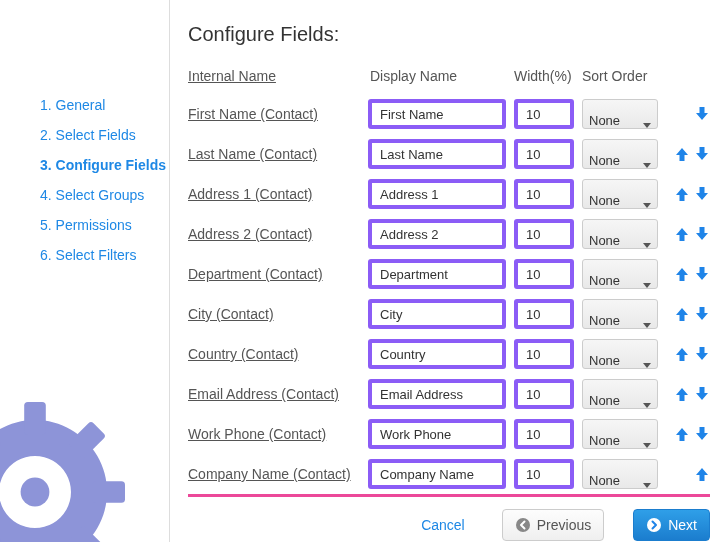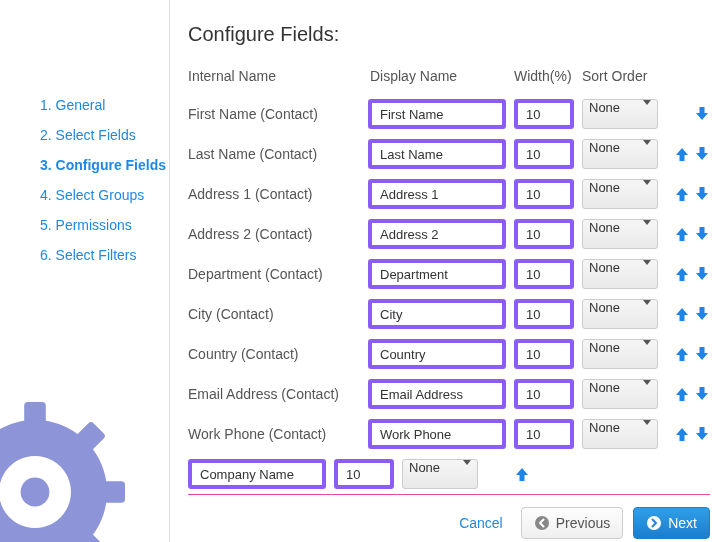--- a/index.html
+++ b/index.html
@@ -61,21 +61,21 @@
     align-items: center;
     gap: 0;
     min-height: 40px;
   }
   .header-row {
     color: #555;
     font-size: 14px;
     margin-bottom: 4px;
     min-height: 28px;
   }
-  .col-internal { width: 180px; color:#555; }
+  .col-internal { width: 180px; color:#555;text-decoration:underline; }
   .col-display { width: 138px; margin-right: 8px; }
   .col-width { width: 60px; margin-right: 8px; }
   .col-sort { width: 76px; margin-right: 8px; }
   .col-arrows { width: 44px; display:flex; justify-content:flex-end; gap:4px; }
   .header-row .col-display { padding-left: 2px; }
   .header-row .col-sort { padding-left: 0; }
   input.text {
     width: 100%;
     height: 30px;
     border: 4px solid #8b5cf6;
@@ -89,40 +89,40 @@
   .select {
     width: 100%;
     height: 30px;
     border: 1px solid #ccc;
     border-radius: 3px;
     background: linear-gradient(#f6f6f6, #e9e9e9);
     padding: 0 6px;
     font-size: 13px;
     color: #333;
     display: flex;
-    align-items: flex-start;
+    align-items: flex-end;
     justify-content: space-between;
     cursor: pointer;
   }
   .select .caret {
     width: 0; height: 0;
     border-left: 4px solid transparent;
     border-right: 4px solid transparent;
     border-top: 5px solid #555;
   }
   .arrow-btn {
     width: 16px; height: 18px;
     cursor: pointer;
     display: inline-flex;
     align-items: center;
     justify-content: center;
   }
   .rows { flex: 1; }
   .footer {
-    border-top: 1px solid #ec4899;
+    border-top: 3px solid #ec4899;
     padding-top: 12px;
     display: flex;
     justify-content: flex-end;
     align-items: center;
     gap: 10px;
   }
   .cancel-link {
     color: #1e88e5;
     cursor: pointer;
     margin-right: 8px;
@@ -132,20 +132,21 @@
     border: 1px solid #ccc;
     border-radius: 4px;
     background: linear-gradient(#fdfdfd, #efefef);
     padding: 0 12px;
     font-size: 14px;
     color: #555;
     cursor: pointer;
     display: inline-flex;
     align-items: center;
     gap: 6px;
+    margin-left: 19px;
   }
   .btn.primary {
     background: linear-gradient(#2f9fe8, #1b7dce);
     border-color: #1b7dce;
     color: #fff;
   }
   .btn .circ-icon {
     width: 16px; height: 16px; display:inline-flex; align-items:center; justify-content:center;
   }
   svg { display:block; }
@@ -388,20 +389,21 @@
               </svg>
             </span>
             <span class="arrow-btn">
               <svg width="14" height="16" viewBox="0 0 14 16">
                 <path d="M7 14 L1 7 L4.5 7 L4.5 1 L9.5 1 L9.5 7 L13 7 Z" fill="#1f84e8"></path>
               </svg>
             </span>
           </div>
         </div>
         <div class="field-row">
+          <div class="col-internal">Company Name (Contact)</div>
           <div class="col-display"><input class="text" value="Company Name" style=""></div>
           <div class="col-width"><input class="text" value="10" style=""></div>
           <div class="col-sort">
             <div class="select">
               <span>None</span>
               <span class="caret"></span>
             </div>
           </div>
           <div class="col-arrows">
             <span class="arrow-btn">

